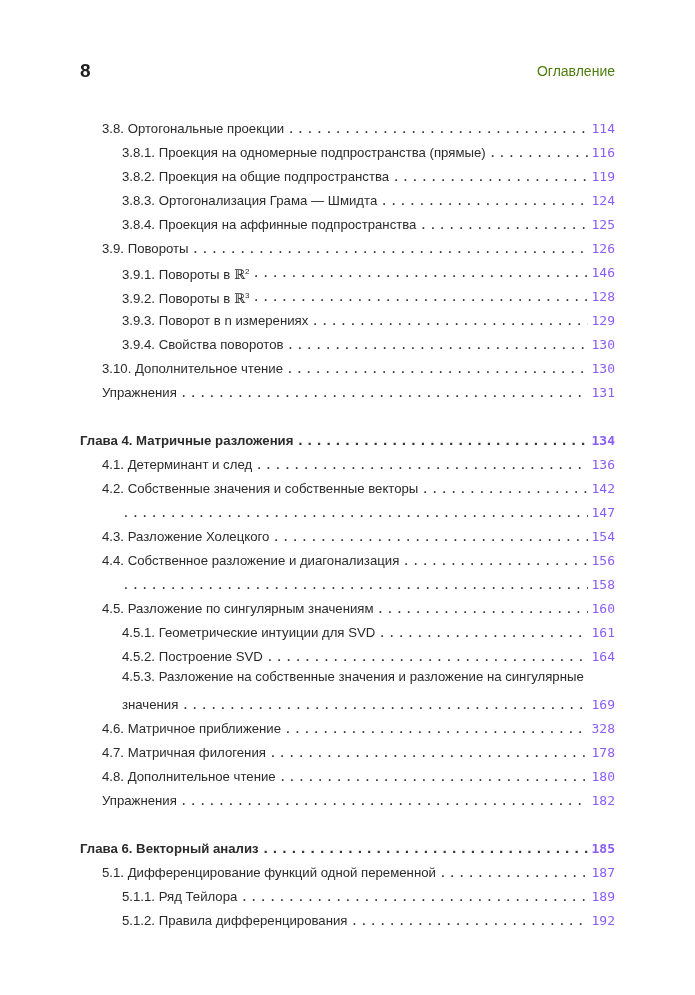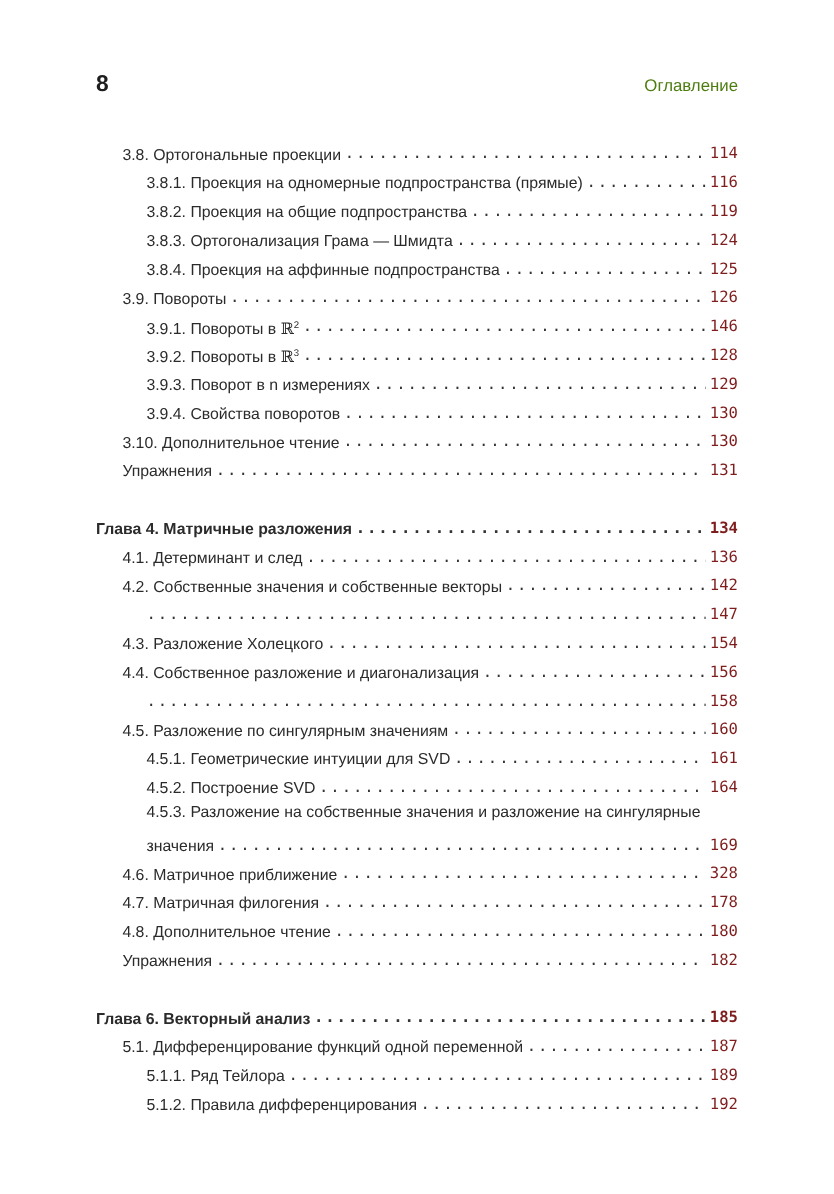--- a/index.html
+++ b/index.html
@@ -4,21 +4,21 @@
 <style>
   html, body { margin: 0; padding: 0; background: #ffffff; }
   body { width: 695px; height: 995px; position: relative; overflow: hidden;
          font-family: "Liberation Sans", sans-serif; color: #2b2b2b; }
   .page-num { position: absolute; left: 80px; top: 60px; font-size: 19px; font-weight: bold; color: #1e1e1e; }
   .running-head { position: absolute; right: 80px; top: 63px; font-size: 14px; color: #4d7c0f; }
   .toc { position: absolute; left: 80px; top: 117px; width: 535px; }
   .row { position: relative; display: flex; align-items: center; font-size: 13.2px; line-height: 16px; }
   .row .title { white-space: nowrap; background: #fff; padding-right: 3px; }
   .row .dots { flex: 1; overflow: hidden; white-space: nowrap; font-family: "DejaVu Sans Mono", monospace; font-size: 13px; letter-spacing: 1.6px; color: #333; }
-  .row .page { font-family: "DejaVu Sans Mono", monospace; font-size: 13px; padding-left: 4px; color: #7f1d1d; }
+  .row .page { font-family: "DejaVu Sans Mono", monospace; font-size: 13px; padding-left: 4px; color: #8b5cf6; }
   .lvl0 { padding-left: 0; font-weight: bold; }
   .lvl1 { padding-left: 22px; }
   .lvl2 { padding-left: 42px; }
   .gap { height: 24px; }
   .r { height: 24px; }
   .wrap-row { display: block; padding-left: 42px; font-size: 13.2px; line-height: 16px; height: 24px; white-space: nowrap; }
   .bb { font-family: "DejaVu Serif", serif; }
   sup { font-size: 8px; vertical-align: 5px; }
 </style>
 </head>

